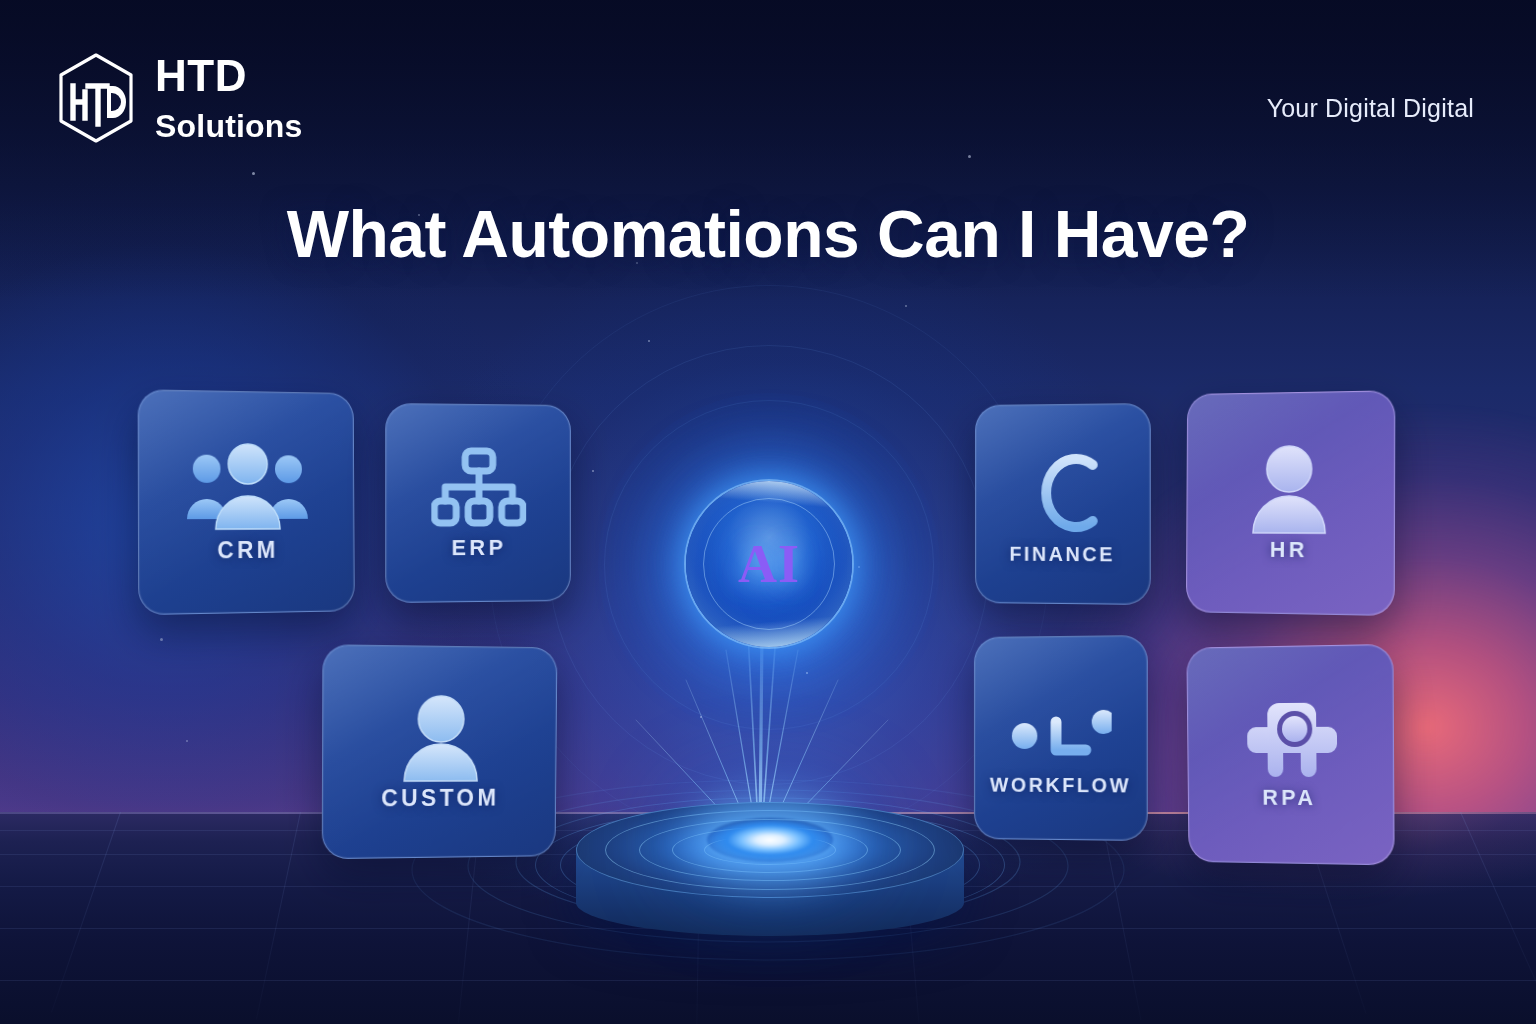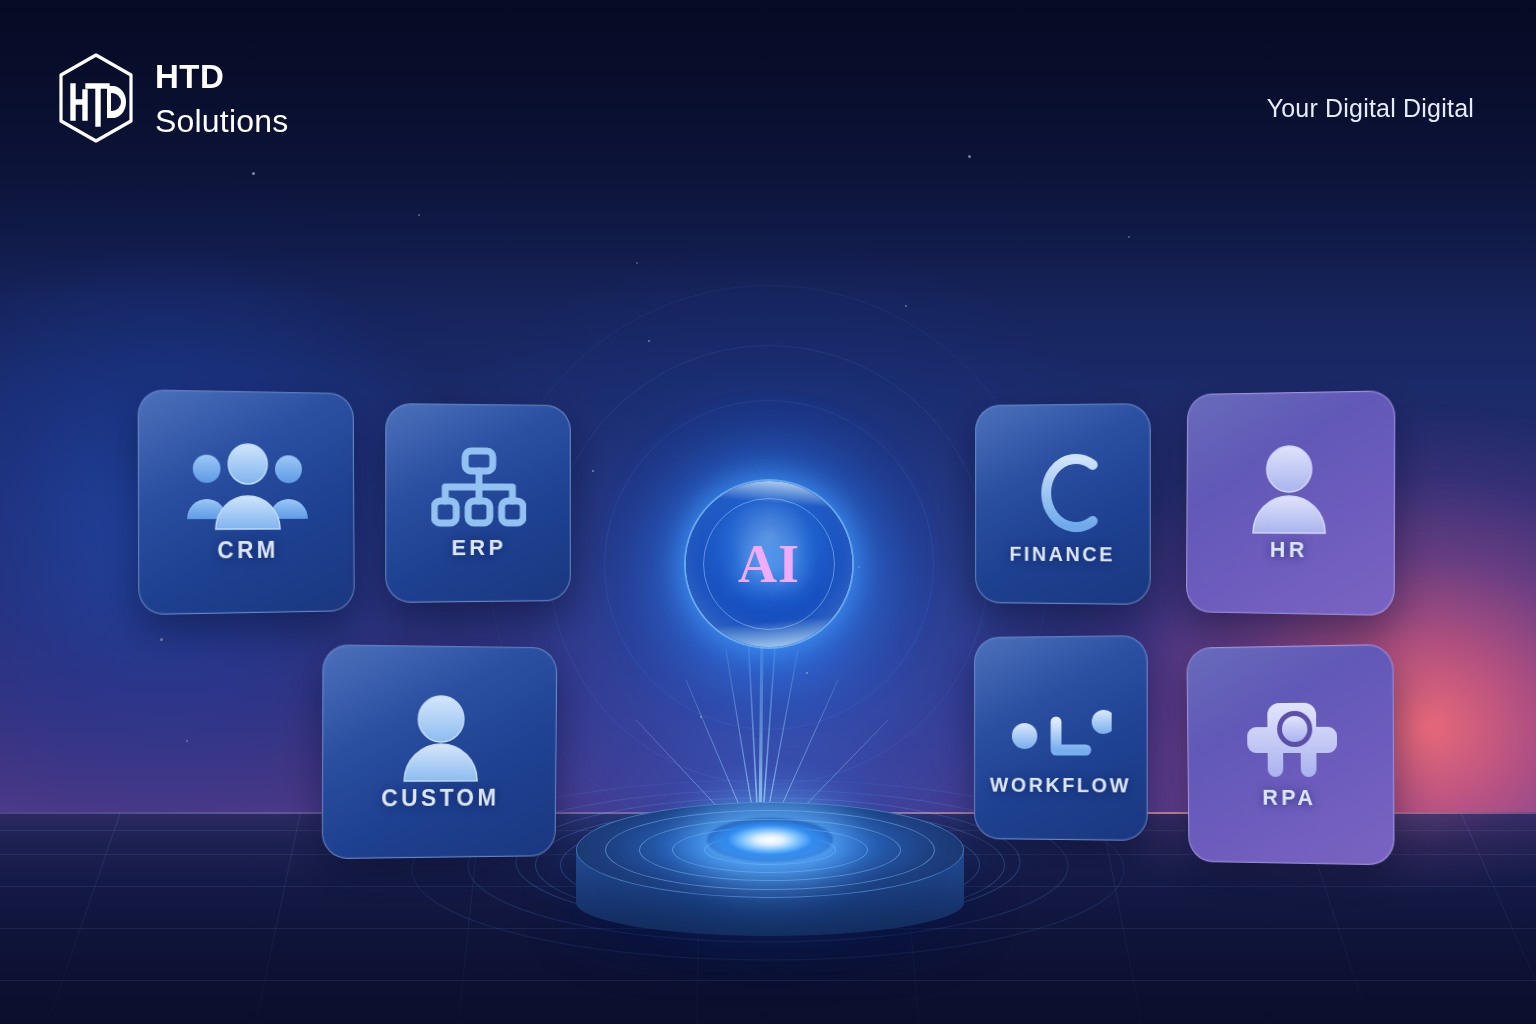--- a/index.html
+++ b/index.html
@@ -117,22 +117,22 @@
   
   .star{ position:absolute; background:#dfeaff; border-radius:50%; opacity:.55; }
 
   
   .logo-wrap{
     position:absolute; left:55px; top:52px;
     display:flex; align-items:center; gap:18px; z-index:30;
   }
   .logo-mark{ width:82px; height:92px; flex:0 0 auto; }
   .logo-text{ color:#ffffff; line-height:1.0; }
-  .logo-text .l1{ font-size:33px; font-weight:700; letter-spacing:0.5px; display:block; }
-  .logo-text .l2{ font-size:32px; font-weight:400; letter-spacing:0.2px; display:block; margin-top:12px;}
+  .logo-text .l1{ font-size:44px; font-weight:700; letter-spacing:0.5px; display:block; }
+  .logo-text .l2{ font-size:32px; font-weight:700; letter-spacing:0.2px; display:block; margin-top:12px;}
 
   .tagline{
     position:absolute; right:62px; top:94px; z-index:30;
     color:#e7ecfb; font-size:25px; font-weight:400; letter-spacing:0.2px;
   }
 
   .headline{
     position:absolute; left:0; right:0; top:196px; text-align:center; z-index:30;
     color:#ffffff; font-size:66px; font-weight:700; letter-spacing:-0.5px;
     text-shadow:0 2px 26px rgba(10,20,70,0.55);
@@ -226,21 +226,21 @@
     mix-blend-mode:screen;
   }
   .ai-inner-ring{
     position:absolute; left:17px; top:17px; right:17px; bottom:17px;
     border-radius:50%;
     border:1px solid rgba(175,220,255,0.45);
   }
   .ai-label{
     position:absolute; inset:0;
     display:flex; align-items:center; justify-content:center;
-    color:#f0abfc; font-size:54px; font-weight:700; letter-spacing:1px;
+    color:#8b5cf6; font-size:54px; font-weight:700; letter-spacing:1px;
     font-family:"Liberation Serif", serif;
     text-shadow:0 0 22px rgba(130,200,255,0.95), 0 0 46px rgba(70,150,255,0.7);
   }
 
   
   .beams{ position:absolute; left:540px; top:628px; width:440px; height:230px; z-index:18; pointer-events:none; }
 
   
   .podium-wrap{ position:absolute; left:520px; top:780px; width:500px; height:170px; z-index:19; }
   .pod-ring{
@@ -347,20 +347,21 @@
       <path d="M56 41 L57 41 A9 9 0 0 1 57 59 L56 59 Z" fill="#0d1236"></path>
     </svg>
     <div class="logo-text">
       <span class="l1">HTD</span>
       <span class="l2">Solutions</span>
     </div>
   </div>
 
   <div class="tagline">Your Digital Digital</div>
 
+  <div class="headline">What Automations Can I Have?</div>
 
   <svg class="beams" viewBox="0 0 440 230" preserveAspectRatio="none">
     <defs>
       <linearGradient id="beamG" x1="0" y1="0" x2="0" y2="1">
         <stop offset="0%" stop-color="#bfe6ff" stop-opacity="0.20"></stop>
         <stop offset="55%" stop-color="#8fd2ff" stop-opacity="0.55"></stop>
         <stop offset="100%" stop-color="#ffffff" stop-opacity="0.95"></stop>
       </linearGradient>
     </defs>
     <g stroke="url(#beamG)" fill="none" stroke-linecap="round">

